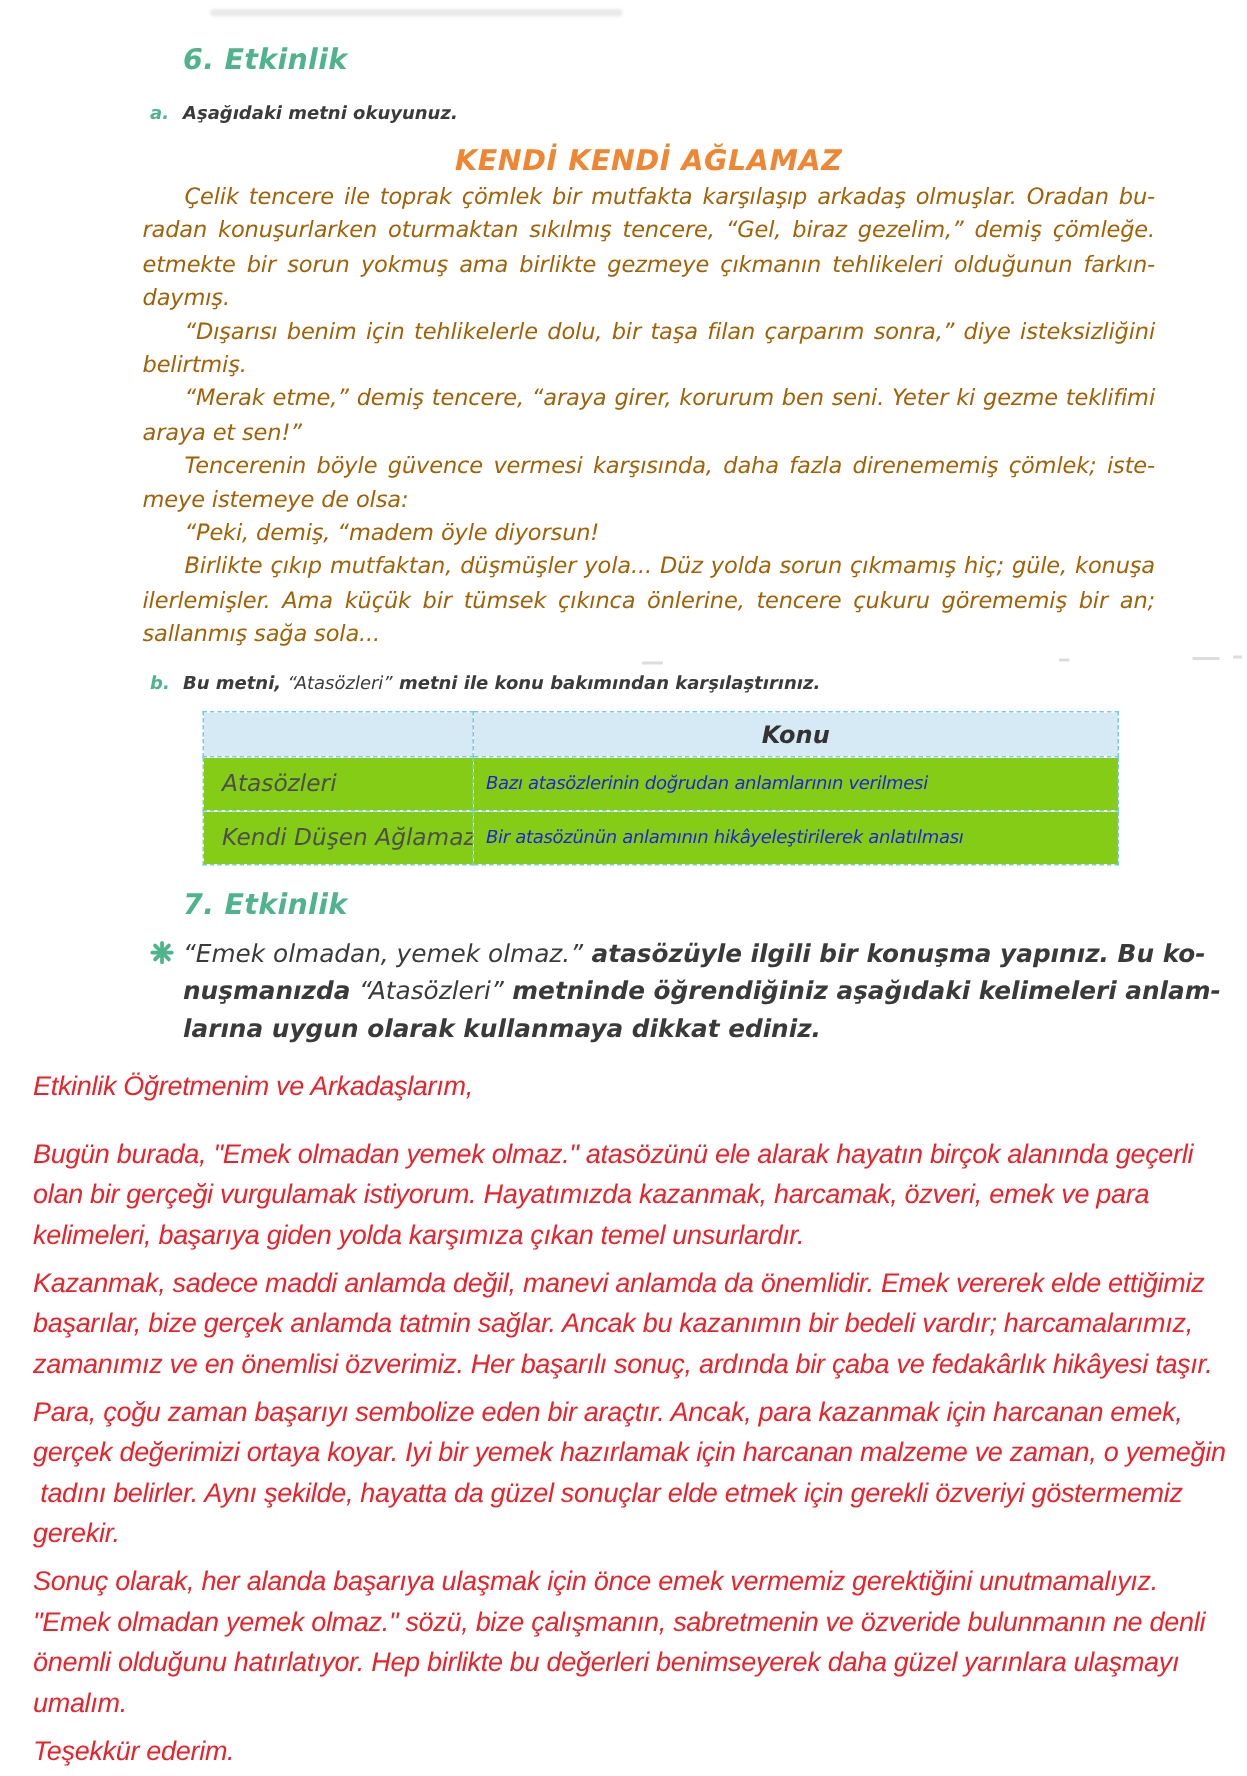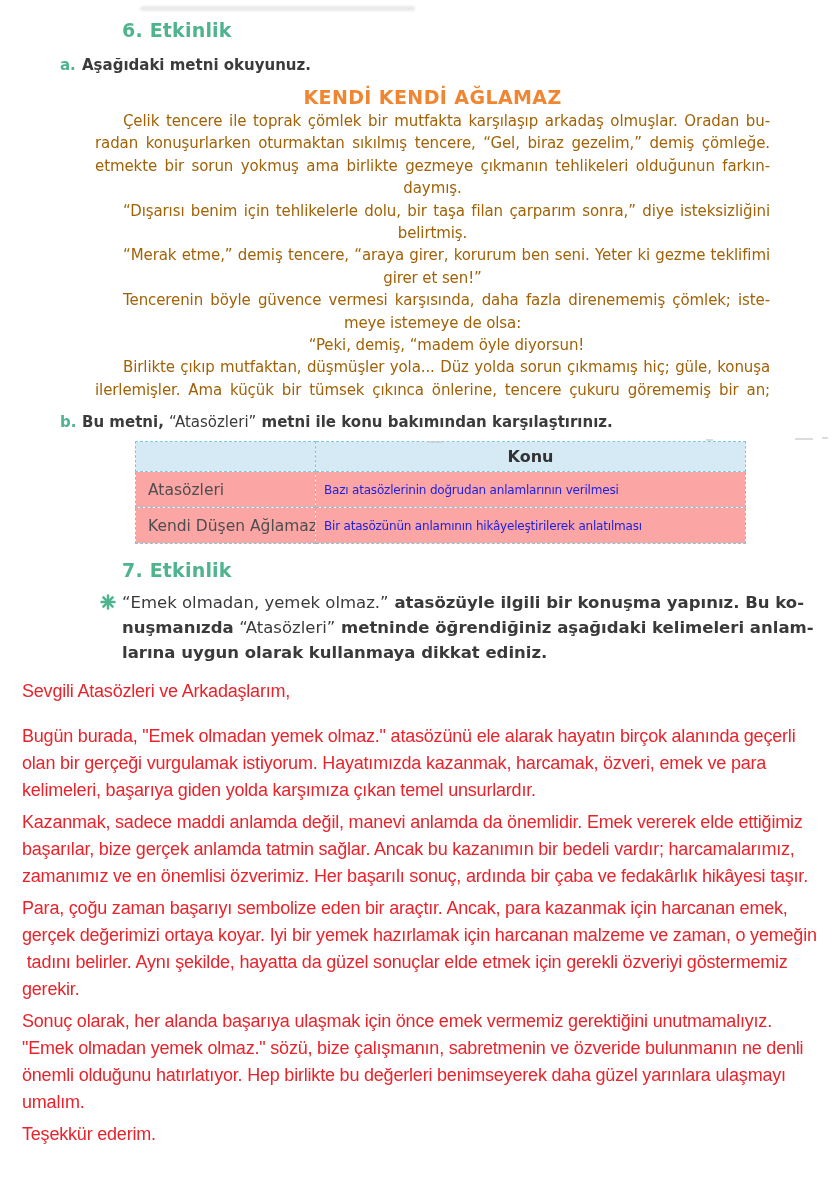--- a/index.html
+++ b/index.html
@@ -2,47 +2,47 @@
 <html style="--green: #4FB48E; --orange: #F08632; --blue: #2121DC; --red: #E8232B; --tborder: #77CBDE; --thbg: #D5EAF4;"><head>
 <meta charset="utf-8">
 <style>
   :root{
     --green:#4FB48E; --orange:#F08632; --blue:#2121DC; --red:#E8232B;
     --tborder:#77CBDE; --thbg:#D5EAF4;
   }
   *{box-sizing:border-box;}
   body{margin:0;background:#ffffff;}
   .page{position:relative;width:831px;height:1184px;background:#fff;overflow:hidden;
-        padding-top:18px;font-family:"DejaVu Sans",sans-serif;}
+        padding-top:28px;font-family:"DejaVu Sans",sans-serif;font-style:italic;}
 
   
   .act-heading{margin:0 0 0 122px;font-size:19px;font-weight:700;color:var(--green);letter-spacing:.2px;line-height:24px;}
   #h7{margin-top:14px;}
 
   
-  .item{margin-left:60px;font-size:15px;line-height:22px;color:#3B3B3B;white-space:nowrap;}
+  .item{margin-left:100px;font-size:12px;line-height:22px;color:#3B3B3B;white-space:nowrap;}
   .item-a{margin-top:12px;}
   .item-b{margin-top:10px;}
   .item .lab{color:var(--green);font-weight:700;display:inline-block;width:22px;}
   .boldseg{font-weight:700;}
   .plainseg{font-weight:400;}
 
   
   .story-title{margin:10px 0 0 95px;width:675px;text-align:center;font-size:19px;font-weight:700;
                color:var(--orange);letter-spacing:.4px;line-height:22px;}
   .story{margin:2px 0 0 95px;width:675px;font-size:15px;line-height:22.4px;color:#a16207;letter-spacing:-.1px;}
-  .sl{white-space:nowrap;text-align:center;}
+  .sl{white-space:nowrap;}
   .sl.ind{text-indent:28px;}
   .sl.jl{text-align:justify;text-align-last:justify;}
 
   
   table.cmp{margin:8px 0 0 135px;width:610px;border-collapse:collapse;table-layout:fixed;}
   .cmp th,.cmp td{border:1.6px dashed var(--tborder);overflow:hidden;}
   .cmp thead th{background:var(--thbg);height:30px;font-size:16px;color:#333;font-weight:700;text-align:center;}
-  .cmp td{height:36px;background:#fca5a5;white-space:nowrap;margin-top:18px;}
+  .cmp td{height:36px;background:#84cc16;white-space:nowrap;margin-top:18px;}
   .cmp td.lbl{padding-left:12px;font-size:15.5px;color:#4E4E4E;}
   .cmp td.ans{padding-left:8px;font-size:12px;color:var(--blue);letter-spacing:-.2px;font-weight:500;}
 
   
   .act7{position:relative;margin:8px 0 0 122px;width:648px;}
   .act7 .ln{font-size:16.5px;line-height:25px;font-weight:700;color:#3A3A3A;white-space:nowrap;}
   .act7 .ln.jl{text-align:justify;text-align-last:justify;}
   .star{position:absolute;left:-22px;top:4px;width:16px;height:16px;}
   .star svg{display:block;}
 
@@ -78,26 +78,27 @@
   <h3 class="story-title">KENDİ KENDİ AĞLAMAZ</h3>
 
   <div class="story">
     <div class="sl ind jl">Çelik tencere ile toprak çömlek bir mutfakta karşılaşıp arkadaş olmuşlar. Oradan bu-</div>
     <div class="sl jl">radan konuşurlarken oturmaktan sıkılmış tencere, “Gel, biraz gezelim,” demiş çömleğe.</div>
     <div class="sl jl">etmekte bir sorun yokmuş ama birlikte gezmeye çıkmanın tehlikeleri olduğunun farkın-</div>
     <div class="sl">daymış.</div>
     <div class="sl ind jl">“Dışarısı benim için tehlikelerle dolu, bir taşa filan çarparım sonra,” diye isteksizliğini</div>
     <div class="sl">belirtmiş.</div>
     <div class="sl ind jl">“Merak etme,” demiş tencere, “araya girer, korurum ben seni. Yeter ki gezme teklifimi</div>
-    <div class="sl">girer et sen!”</div>
+    <div class="sl">araya et sen!”</div>
     <div class="sl ind jl">Tencerenin böyle güvence vermesi karşısında, daha fazla direnememiş çömlek; iste-</div>
     <div class="sl">meye istemeye de olsa:</div>
     <div class="sl ind">“Peki, demiş, “madem öyle diyorsun!</div>
     <div class="sl ind jl">Birlikte çıkıp mutfaktan, düşmüşler yola... Düz yolda sorun çıkmamış hiç; güle, konuşa</div>
     <div class="sl jl">ilerlemişler. Ama küçük bir tümsek çıkınca önlerine, tencere çukuru görememiş bir an;</div>
+    <div class="sl">sallanmış sağa sola...</div>
   </div>
 
   <div class="frag f1"></div>
   <div class="frag f2"></div>
   <div class="frag f3"></div>
   <div class="frag f4"></div>
 
   <div class="item item-b">
     <span class="lab">b.</span><span class="boldseg">Bu metni, </span><span class="plainseg">“Atasözleri”</span><span class="boldseg"> metni ile konu bakımından karşılaştırınız.</span>
   </div>
@@ -138,21 +139,21 @@
         </g>
       </svg>
     </span>
     <div class="ln jl"><span class="plainseg">“Emek olmadan, yemek olmaz.”</span><span class="boldseg"> atasözüyle ilgili bir konuşma yapınız. Bu ko-</span></div>
     <div class="ln jl"><span class="boldseg">nuşmanızda </span><span class="plainseg">“Atasözleri”</span><span class="boldseg"> metninde öğrendiğiniz aşağıdaki kelimeleri anlam-</span></div>
     <div class="ln"><span class="boldseg">larına uygun olarak kullanmaya dikkat ediniz.</span></div>
   </div>
 
   <div class="speech">
     <div class="para greet">
-      <div class="ln">Sevgili Atasözleri ve Arkadaşlarım,</div>
+      <div class="ln">Etkinlik Öğretmenim ve Arkadaşlarım,</div>
     </div>
     <div class="para">
       <div class="ln">Bugün burada, "Emek olmadan yemek olmaz." atasözünü ele alarak hayatın birçok alanında geçerli</div>
       <div class="ln">olan bir gerçeği vurgulamak istiyorum. Hayatımızda kazanmak, harcamak, özveri, emek ve para</div>
       <div class="ln">kelimeleri, başarıya giden yolda karşımıza çıkan temel unsurlardır.</div>
     </div>
     <div class="para">
       <div class="ln">Kazanmak, sadece maddi anlamda değil, manevi anlamda da önemlidir. Emek vererek elde ettiğimiz</div>
       <div class="ln">başarılar, bize gerçek anlamda tatmin sağlar. Ancak bu kazanımın bir bedeli vardır; harcamalarımız,</div>
       <div class="ln">zamanımız ve en önemlisi özverimiz. Her başarılı sonuç, ardında bir çaba ve fedakârlık hikâyesi taşır.</div>

